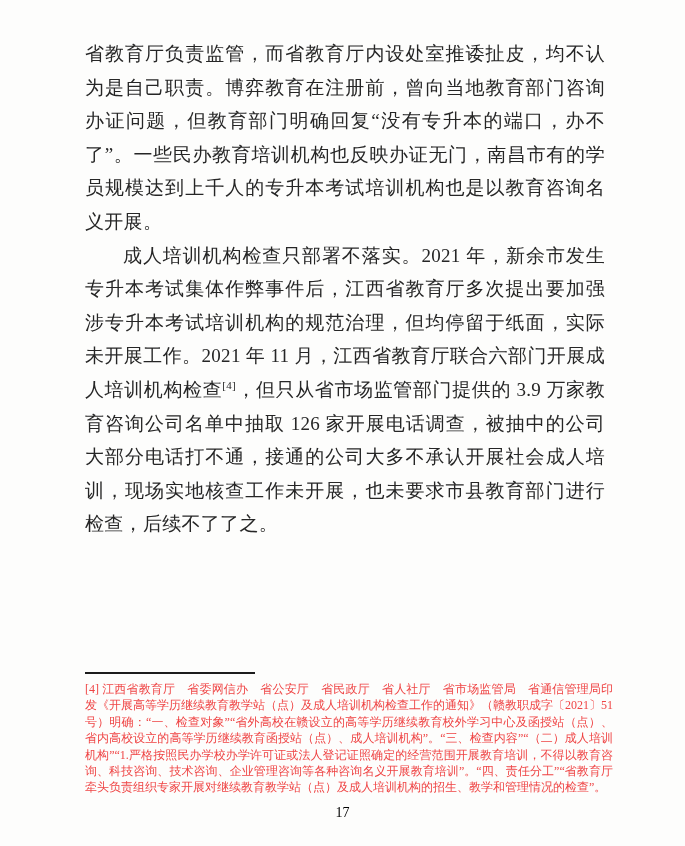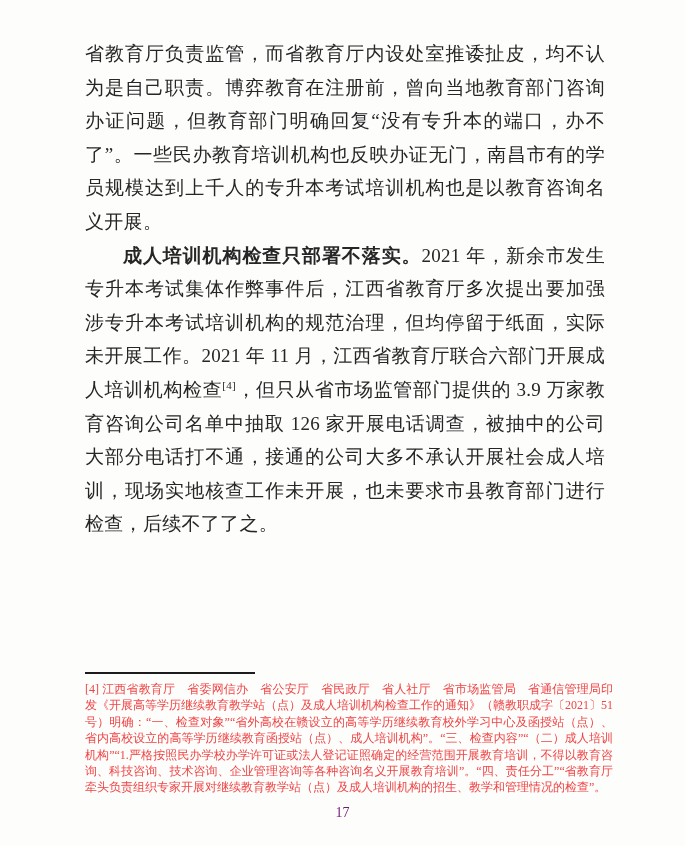--- a/index.html
+++ b/index.html
@@ -30,21 +30,21 @@
     margin: 0;
     font-size: 19px;
     line-height: 33.6px;
     text-align: justify;
     letter-spacing: 0.3px;
   }
   .para.indent {
     text-indent: 2em;
   }
   .lead {
-    font-weight: 700;
+    font-weight: 400;
   }
   sup.fn-ref {
     font-size: 11px;
     line-height: 0;
     vertical-align: super;
   }
   .footnote-area {
     position: absolute;
     left: 85px;
     top: 672px;
@@ -63,21 +63,21 @@
     text-align: justify;
     color: #ef4444;
   }
   .page-number {
     position: absolute;
     left: 0;
     right: 0;
     top: 805px;
     text-align: center;
     font-size: 14px;
-    color: #701a75;
+    color: #000000;
   }
 </style>
 </head>
 <body>
 
 <div class="page">
 
   <div class="text-block">
 
     <p class="para"><span class="lead"></span><span>省教育厅负责监管，而省教育厅内设处室推诿扯皮，均不认为是自己职责。博弈教育在注册前，曾向当地教育部门咨询办证问题，但教育部门明确回复“没有专升本的端口，办不了”。一些民办教育培训机构也反映办证无门，南昌市有的学员规模达到上千人的专升本考试培训机构也是以教育咨询名义开展。</span></p>

